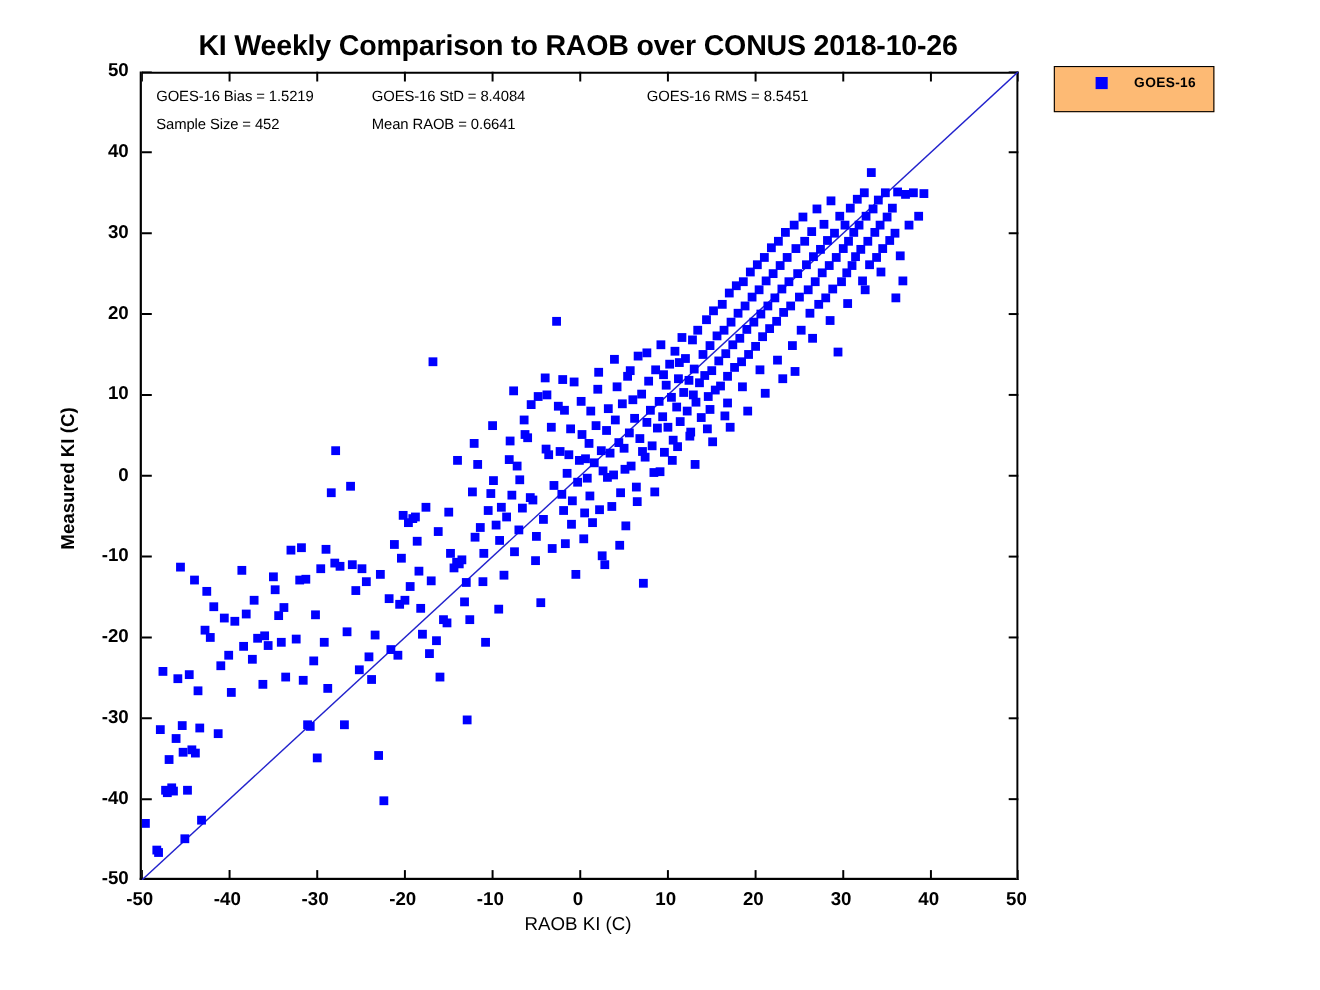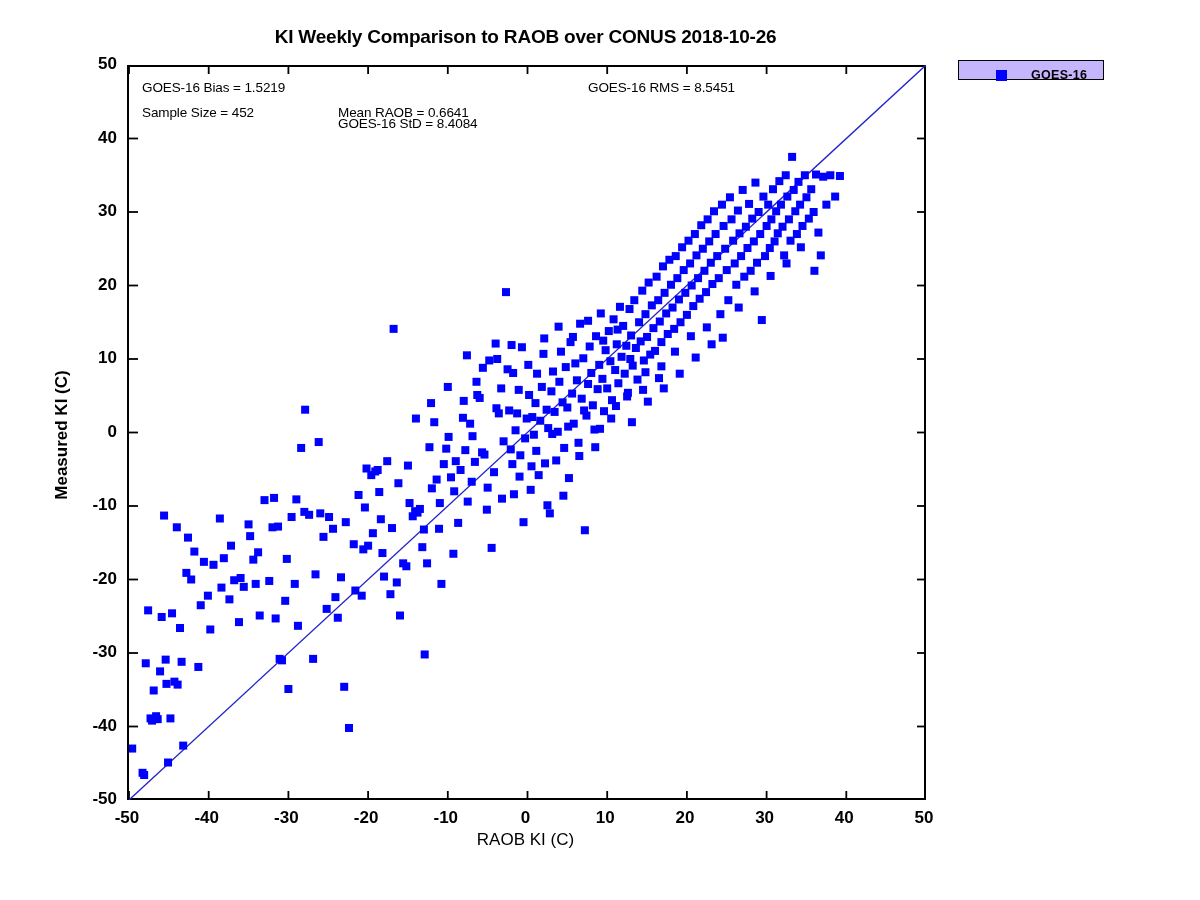--- a/index.html
+++ b/index.html
@@ -23,21 +23,21 @@
     height: 900px;
   }
 
   
   #chart-title {
     position: absolute;
     left: 127px;
     top: 26px;
     width: 797px;
     text-align: center;
-    font-size: 19px;
+    font-size: 26px;
     font-weight: bold;
     letter-spacing: -0.2px;
     color: #000;
     white-space: nowrap;
   }
 
   
   #plot-area {
     position: absolute;
     left: 127px;
@@ -61,21 +61,21 @@
   
   .stat-text {
     position: absolute;
     font-size: 13.5px;
     font-weight: normal;
     color: #000;
     white-space: nowrap;
     letter-spacing: -0.1px;
   }
   #stat-bias   { left: 142px; top: 80px; }
-  #stat-std    { left: 338px; top: 80px; margin-top: 36px; }
+  #stat-std    { left: 338px; top: 80px; }
   #stat-rms    { left: 588px; top: 80px; }
   #stat-sample { left: 142px; top: 105px; }
   #stat-mean   { left: 338px; top: 105px; }
 
   
   .tick-label-y {
     position: absolute;
     font-size: 17px;
     font-weight: bold;
     color: #000;
@@ -116,23 +116,23 @@
     transform: rotate(-90deg);
     transform-origin: center center;
   }
 
   
   #legend-box {
     position: absolute;
     left: 958px;
     top: 60px;
     width: 146px;
-    height: 20px;
+    height: 42px;
     border: 1.5px solid #000;
-    background: #c4b5fd;
+    background: #fdba74;
     box-sizing: border-box;
   }
   #legend-swatch {
     position: absolute;
     left: 37px;
     top: 9px;
     width: 11px;
     height: 11px;
     background: #0000ff;
   }

